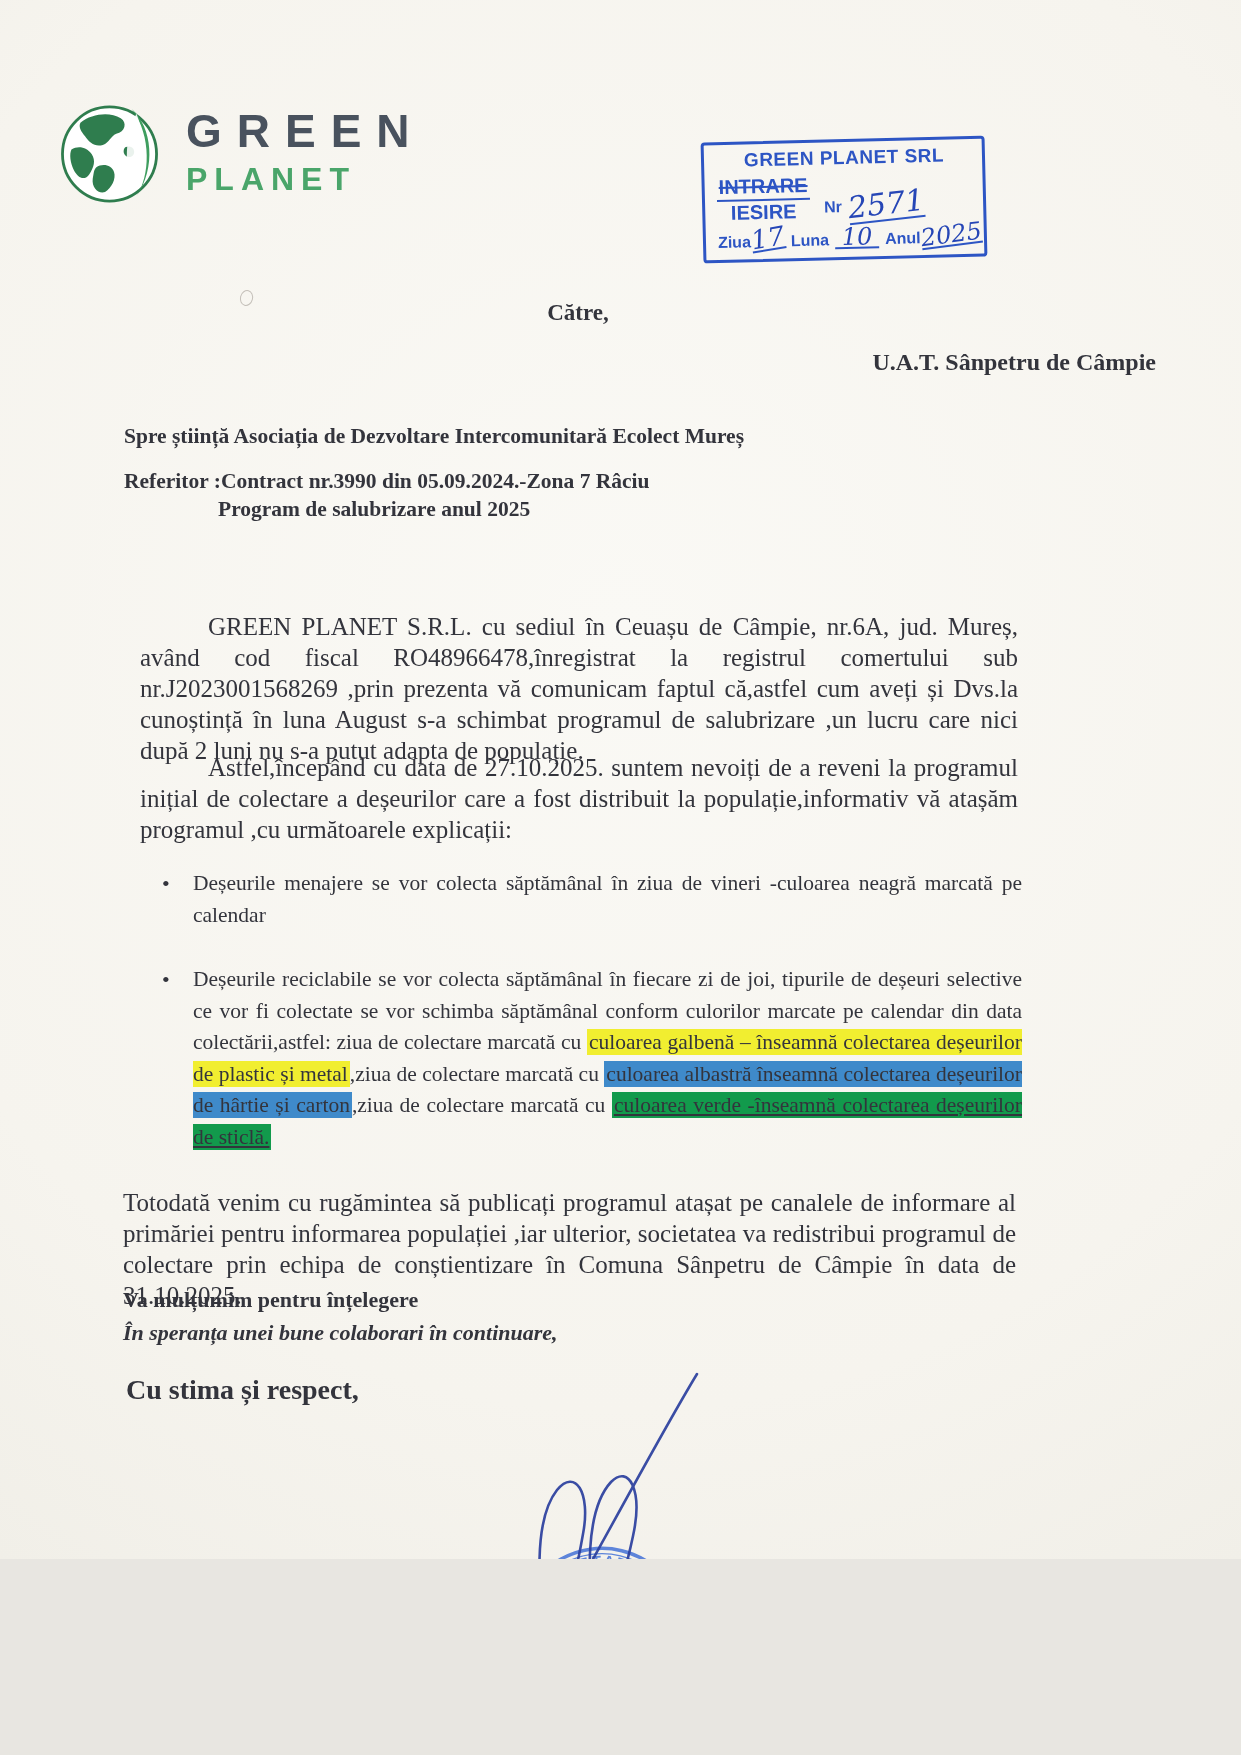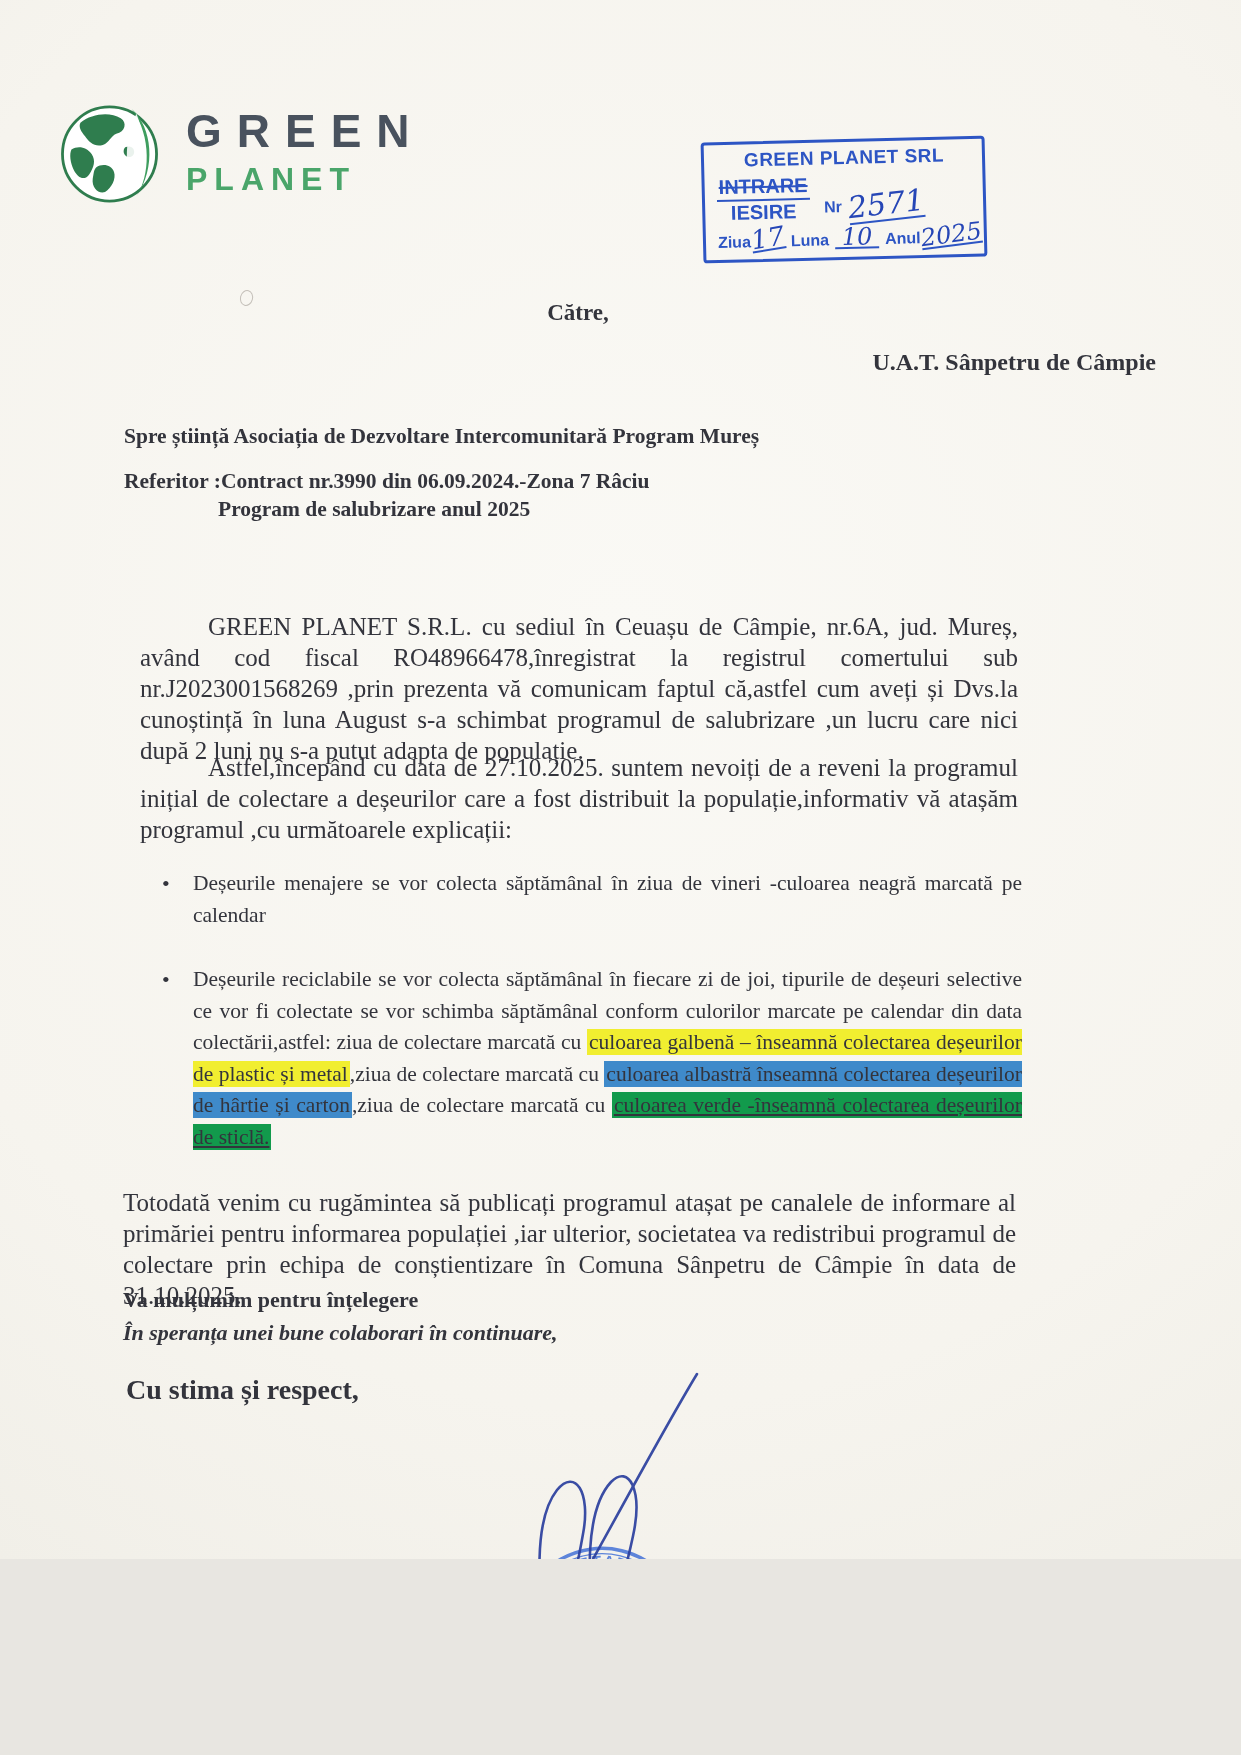--- a/index.html
+++ b/index.html
@@ -115,22 +115,22 @@
       <span class="es-sp"></span>
       <span class="es-small">Anul</span>
       <span class="es-anul-v hand">2025</span>
     </div>
   </div>
 
   <div class="scan-dot"></div>
 
   <div class="salutation">Către,</div>
   <div class="addressee">U.A.T. Sânpetru de Câmpie</div>
-  <div class="cc-line">Spre știință Asociația de Dezvoltare Intercomunitară Program Mureș</div>
-  <div class="subject1">Referitor :Contract nr.3990 din 06.09.2024.-Zona 7 Râciu</div>
+  <div class="cc-line">Spre știință Asociația de Dezvoltare Intercomunitară Ecolect Mureș</div>
+  <div class="subject1">Referitor :Contract nr.3990 din 05.09.2024.-Zona 7 Râciu</div>
   <div class="subject2">Program de salubrizare anul 2025</div>
 
   <div class="para para1">GREEN PLANET S.R.L. cu sediul în Ceuașu de Câmpie, nr.6A, jud. Mureș, având cod fiscal RO48966478,înregistrat la registrul comertului sub nr.J2023001568269 ,prin prezenta vă comunicam faptul că,astfel cum aveți și Dvs.la cunoștință  în luna August s-a schimbat programul de salubrizare ,un lucru care nici după 2 luni nu s-a putut adapta de populație.</div>
 
   <div class="para para2"><span>Astfel,începând cu data de </span><span class="bold">27.10.2025.</span><span>  suntem nevoiți de a  reveni la programul inițial de colectare a deșeurilor care a fost distribuit la populație,informativ vă atașăm programul ,cu următoarele explicații:</span></div>
 
   <ul class="bullets">
     <li><span class="bold">Deșeurile menajere</span><span> se vor colecta săptămânal în ziua de vineri  -culoarea neagră marcată pe calendar</span></li>
     <li><span class="bold">Deșeurile reciclabile</span><span> se vor colecta săptămânal în fiecare zi de joi, tipurile de deșeuri selective ce vor fi colectate se vor schimba săptămânal conform culorilor marcate pe calendar din data colectării,astfel: ziua de colectare marcată cu </span><span class="hl-yellow">culoarea galbenă – înseamnă colectarea deșeurilor de plastic și metal</span><span>,ziua de colectare marcată cu </span><span class="hl-blue">culoarea albastră înseamnă colectarea deșeurilor de  hârtie și carton</span><span>,ziua de colectare marcată cu </span><span class="hl-green">culoarea verde -înseamnă colectarea deșeurilor de sticlă.</span></li>
   </ul>

